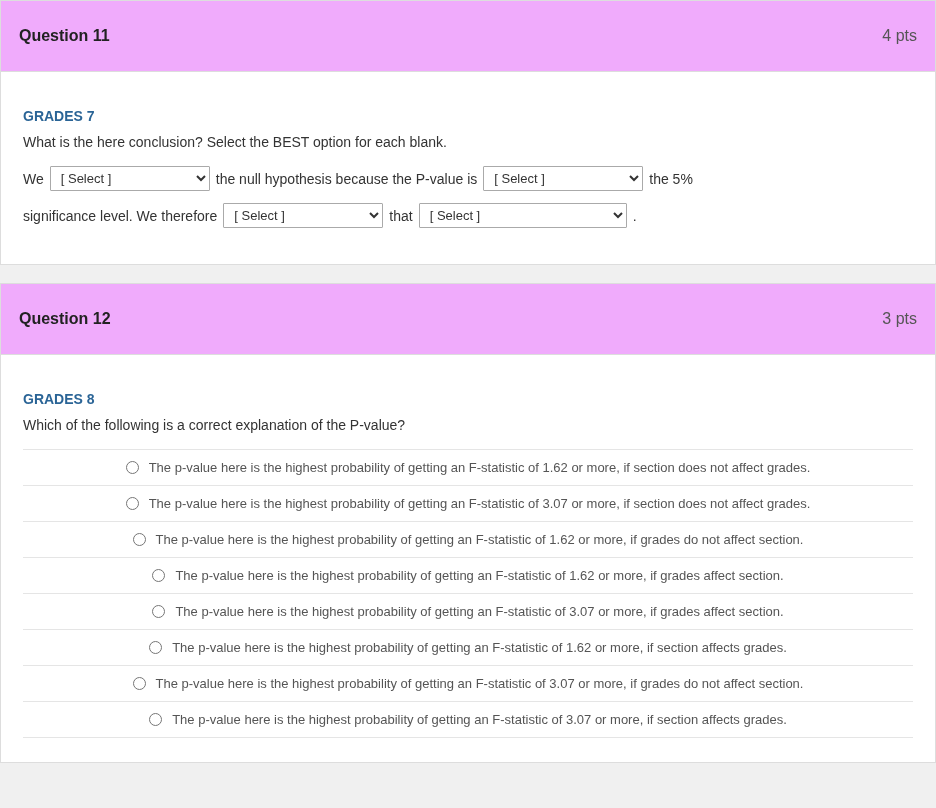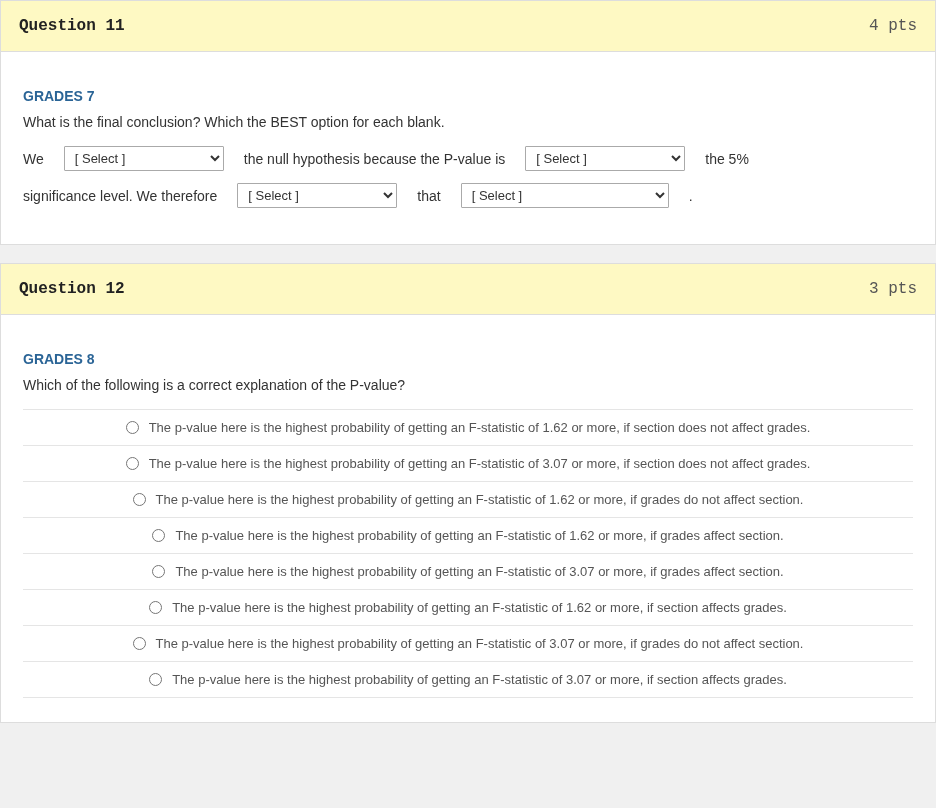--- a/index.html
+++ b/index.html
@@ -8,27 +8,26 @@
       font-size: 14px;
       background: #f0f0f0;
       color: #333;
     }
     .question-block {
       background: #fff;
       margin-bottom: 18px;
       border: 1px solid #ddd;
     }
     .question-header {
-      background: #fef9c3;
+      background: #f0abfc;
       border-bottom: 1px solid #ddd;
-      padding: 16px 18px;
+      padding: 26px 18px;
       display: flex;
       justify-content: space-between;
       align-items: center;
-      font-family: Liberation Mono, monospace;
     }
     .question-title {
       font-size: 16px;
       font-weight: bold;
       color: #222;
     }
     .question-pts {
       font-size: 16px;
       color: #555;
     }
@@ -43,21 +42,21 @@
     }
     .question-text {
       color: #333;
       margin-bottom: 16px;
       font-size: 14px;
     }
     .fill-in-line {
       display: flex;
       align-items: center;
       flex-wrap: wrap;
-      gap: 20px;
+      gap: 6px;
       margin-bottom: 12px;
       font-size: 14px;
       color: #333;
     }
     .fill-in-line select {
       padding: 3px 6px;
       border: 1px solid #aaa;
       border-radius: 1px;
       font-size: 13px;
       color: #333;
@@ -99,21 +98,21 @@
 </head>
 <body>
 
 <div class="question-block">
   <div class="question-header">
     <span class="question-title">Question 11</span>
     <span class="question-pts">4 pts</span>
   </div>
   <div class="question-body">
     <div class="grades-label">GRADES 7</div>
-    <div class="question-text">What is the final conclusion?  Which the BEST option for each blank.</div>
+    <div class="question-text">What is the here conclusion?  Select the BEST option for each blank.</div>
 
     <div class="fill-in-line">
       <span class="static-text">We</span>
       <select>
         <option>[ Select ]</option>
         <option>reject</option>
         <option>fail to reject</option>
       </select>
       <span class="static-text">the null hypothesis because the P-value is</span>
       <select>

